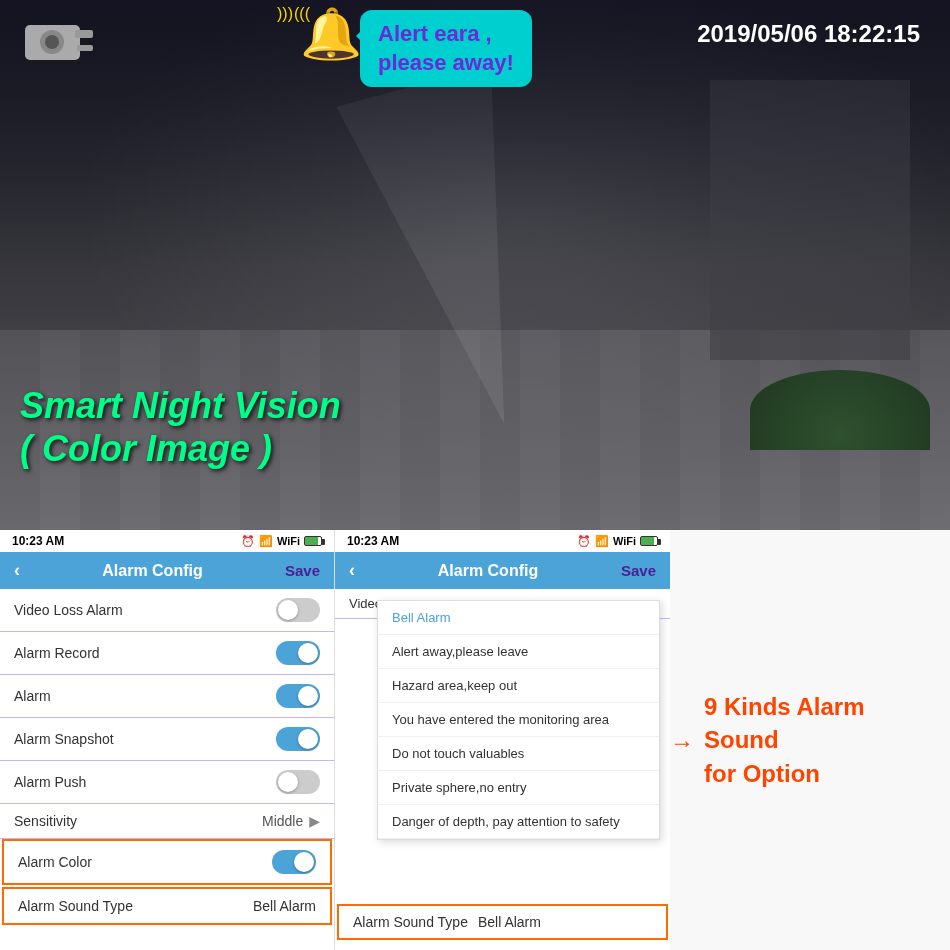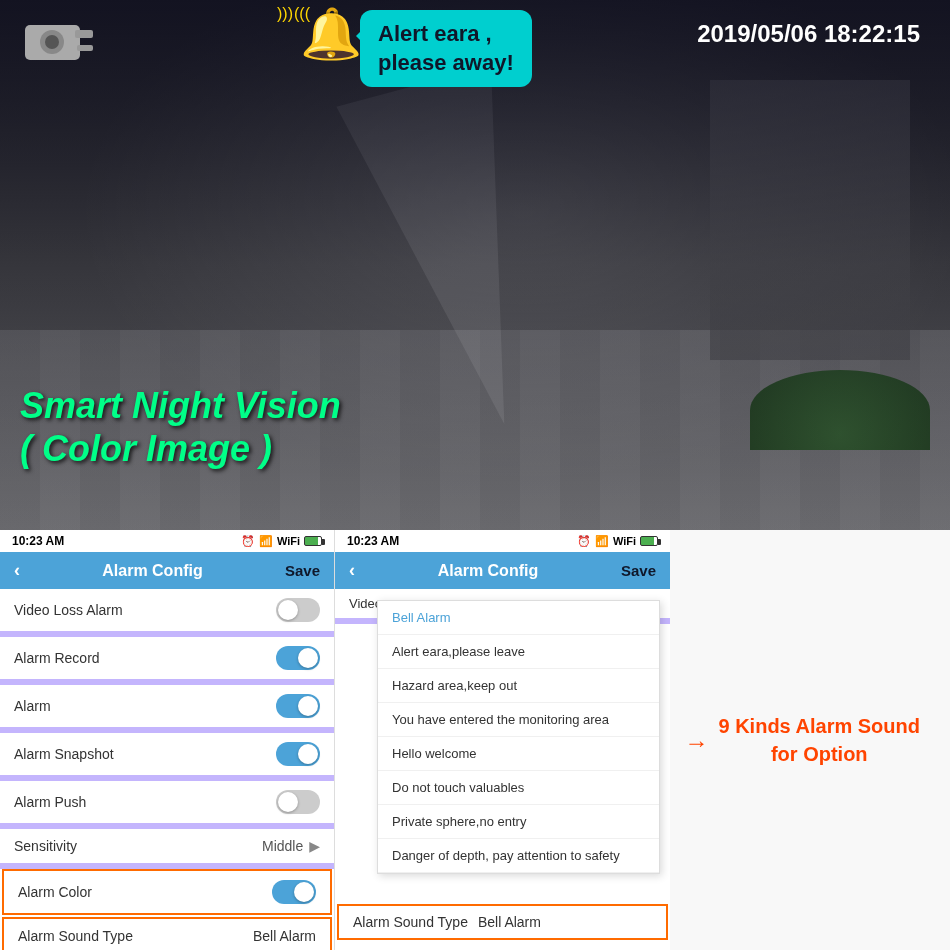--- a/index.html
+++ b/index.html
@@ -60,21 +60,21 @@
       color: #FFD700;
       font-size: 14px;
     }
 
     
     .alert-bubble {
       position: absolute;
       top: 10px;
       left: 360px;
       background: #00CFCF;
-      color: #0f172a;
+      color: #6d28d9;
       font-size: 22px;
       font-weight: bold;
       padding: 10px 18px;
       border-radius: 12px;
       line-height: 1.3;
     }
 
     .alert-bubble::before {
       content: '';
       position: absolute;
@@ -170,23 +170,23 @@
       flex: 1;
       display: flex;
       align-items: center;
       justify-content: flex-end;
       padding-right: 30px;
       background: #f8f8f8;
     }
 
     .annotation-text {
       color: #ff4400;
-      font-size: 20px;
-      font-weight: bold;
-      text-align: center;
+      font-size: 24px;
+      font-weight: bold;
+      text-align: left;
       line-height: 1.4;
     }
 
     .arrow-right {
       color: #ff4400;
       font-size: 24px;
       margin-right: 10px;
     }
 
     
@@ -241,31 +241,31 @@
       font-weight: bold;
     }
 
     .back-btn {
       color: #fff;
       font-size: 18px;
       font-weight: bold;
     }
 
     .save-btn {
-      color: #0f172a;
+      color: #4c1d95;
       font-size: 15px;
     }
 
     
     .config-row {
       display: flex;
       align-items: center;
       justify-content: space-between;
       padding: 9px 14px;
-      border-bottom: 6px solid #c4b5fd;
+      border-bottom: 1px solid #c4b5fd;
       background: #fff;
       font-size: 14px;
       color: #333;
     }
 
     .config-row.section-header {
       background: #e8e8e8;
       color: #888;
       font-size: 13px;
       padding: 5px 14px;
@@ -533,24 +533,23 @@
       <span>Alarm Config</span>
       <span class="save-btn">Save</span>
     </div>
 
     <div class="config-row" style="font-size:13px;padding:7px 14px;">
       <span>Video</span>
     </div>
 
     <div class="dropdown-menu">
       <div class="dropdown-item selected">Bell Alarm</div>
-      <div class="dropdown-item">Alert eara,please leave</div>
+      <div class="dropdown-item">Alert away,please leave</div>
       <div class="dropdown-item">Hazard area,keep out</div>
       <div class="dropdown-item">You have entered the monitoring area</div>
-      <div class="dropdown-item">Hello welcome</div>
       <div class="dropdown-item">Do not touch valuables</div>
       <div class="dropdown-item">Private sphere,no entry</div>
       <div class="dropdown-item">Danger of depth, pay attention to safety</div>
     </div>
 
     <div class="bottom-alarm-row">
       <span>Alarm Sound Type</span>
       <span class="value">Bell Alarm</span>
     </div>
   </div>

